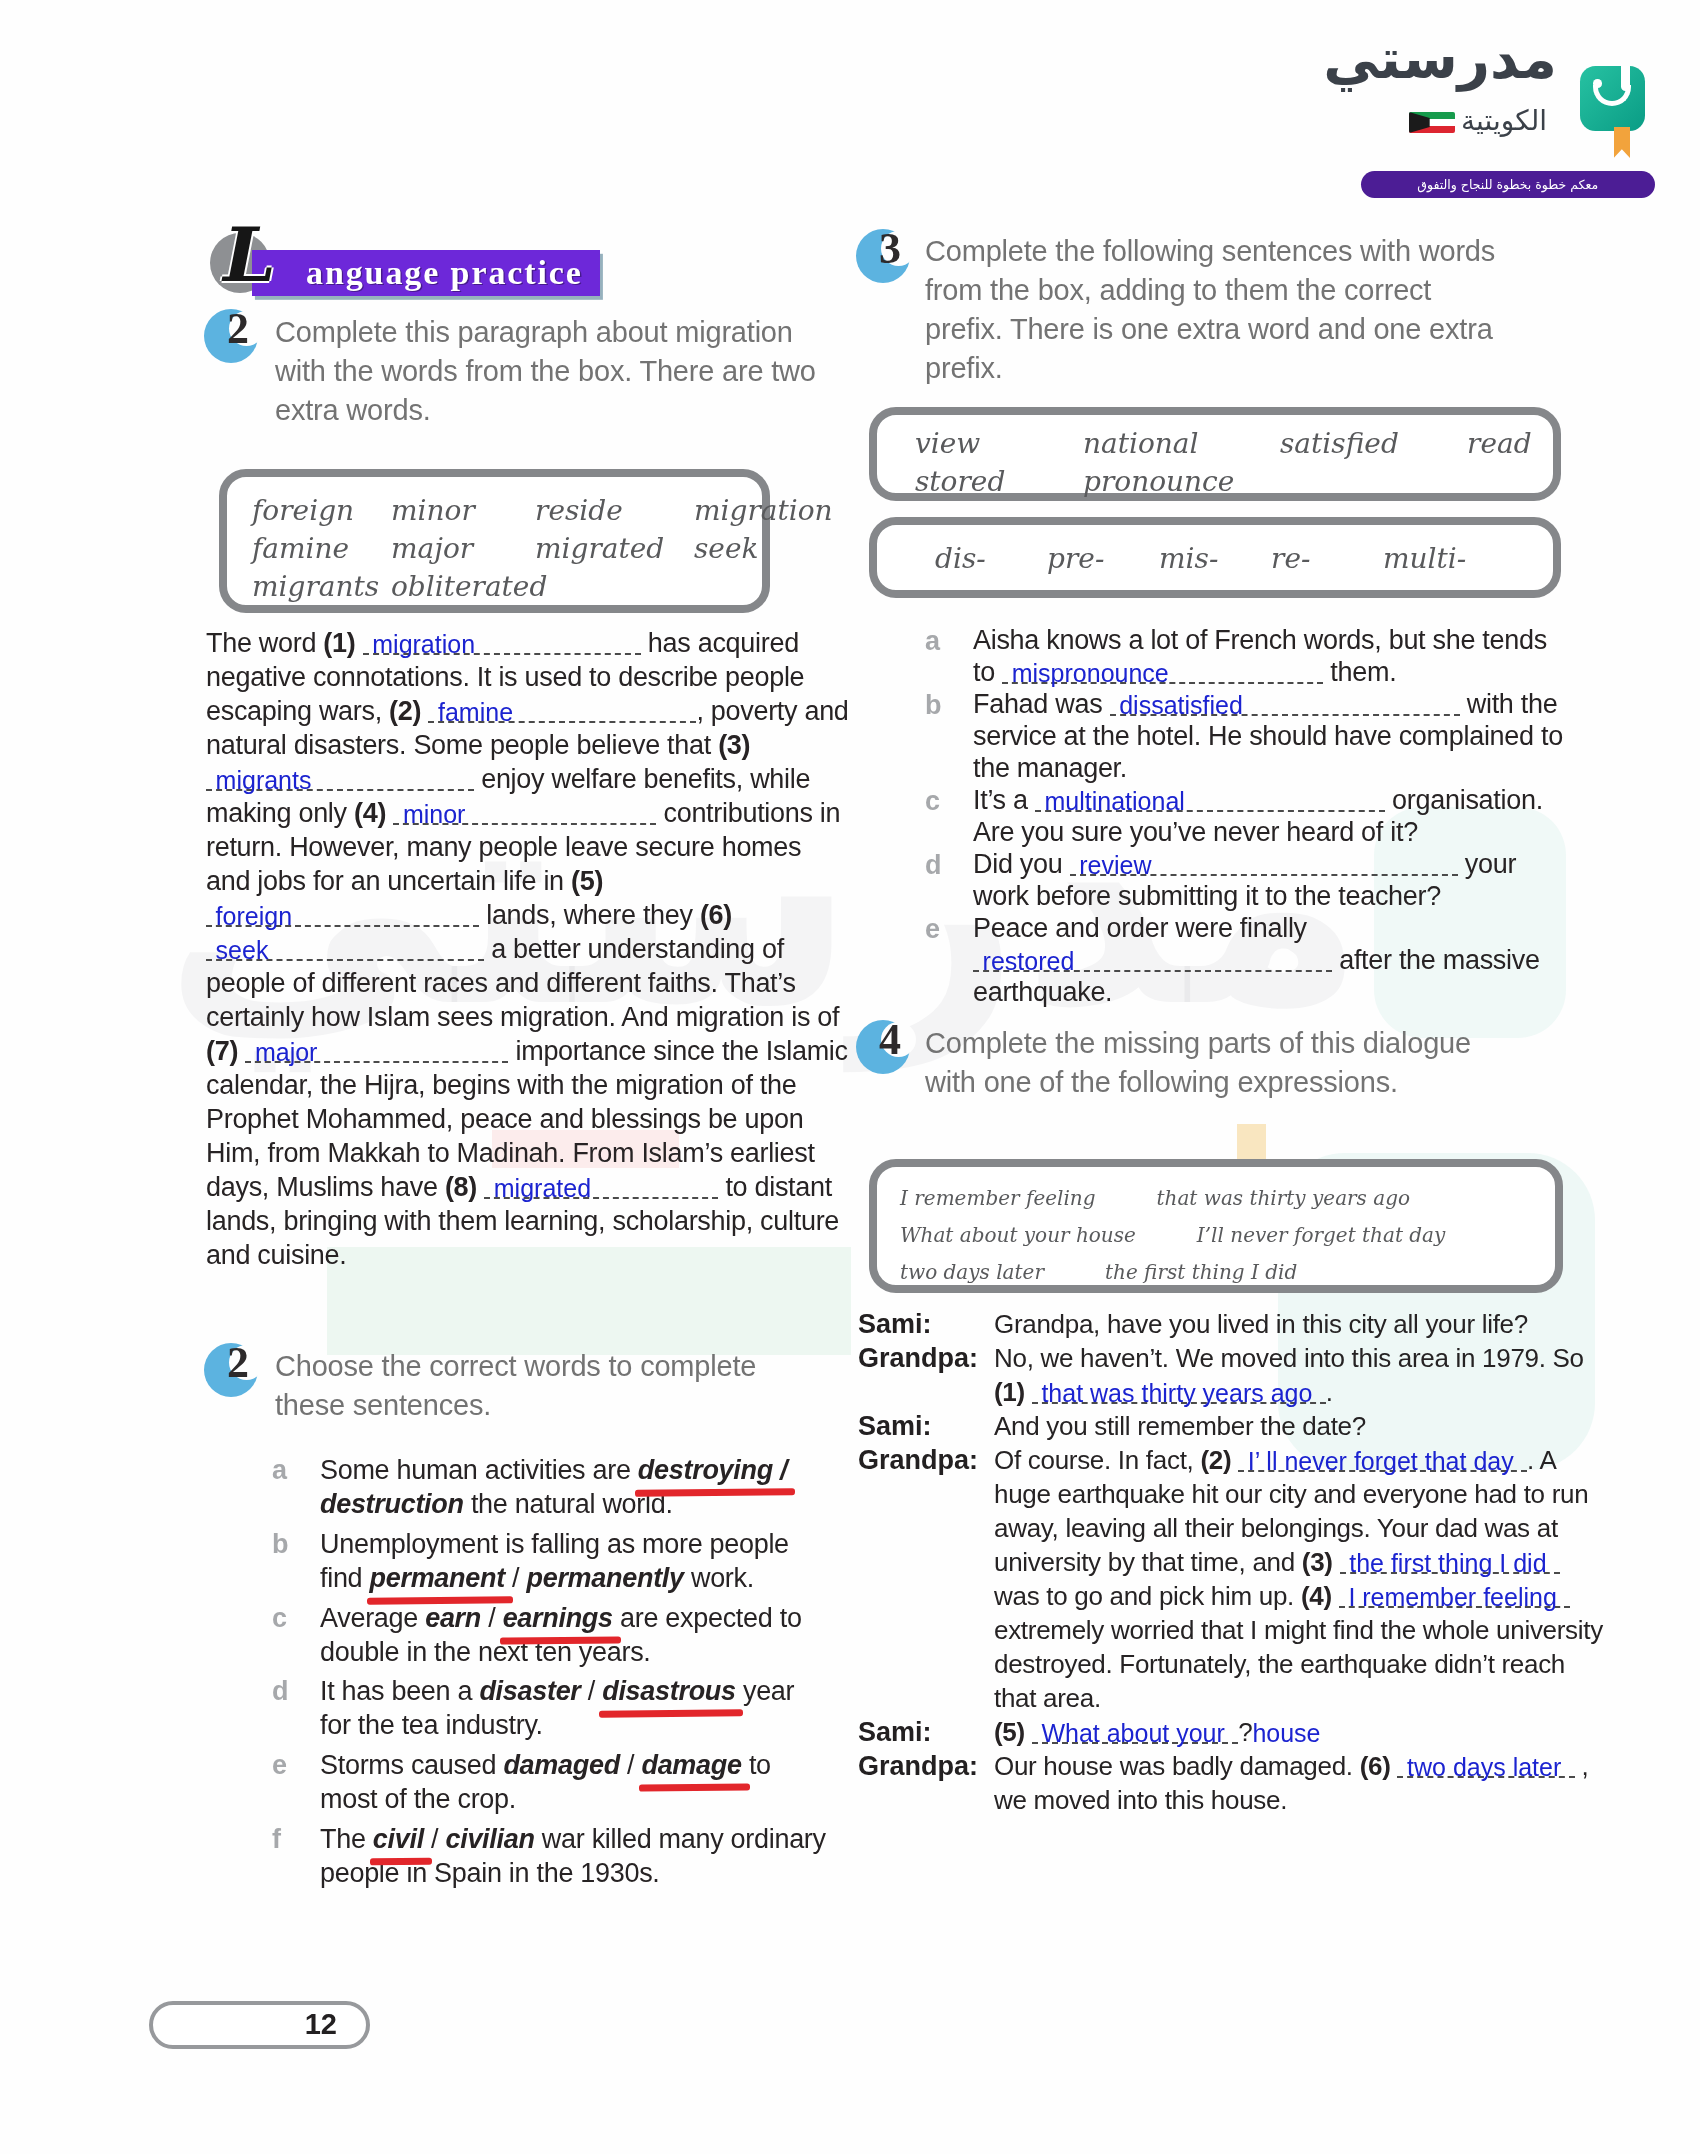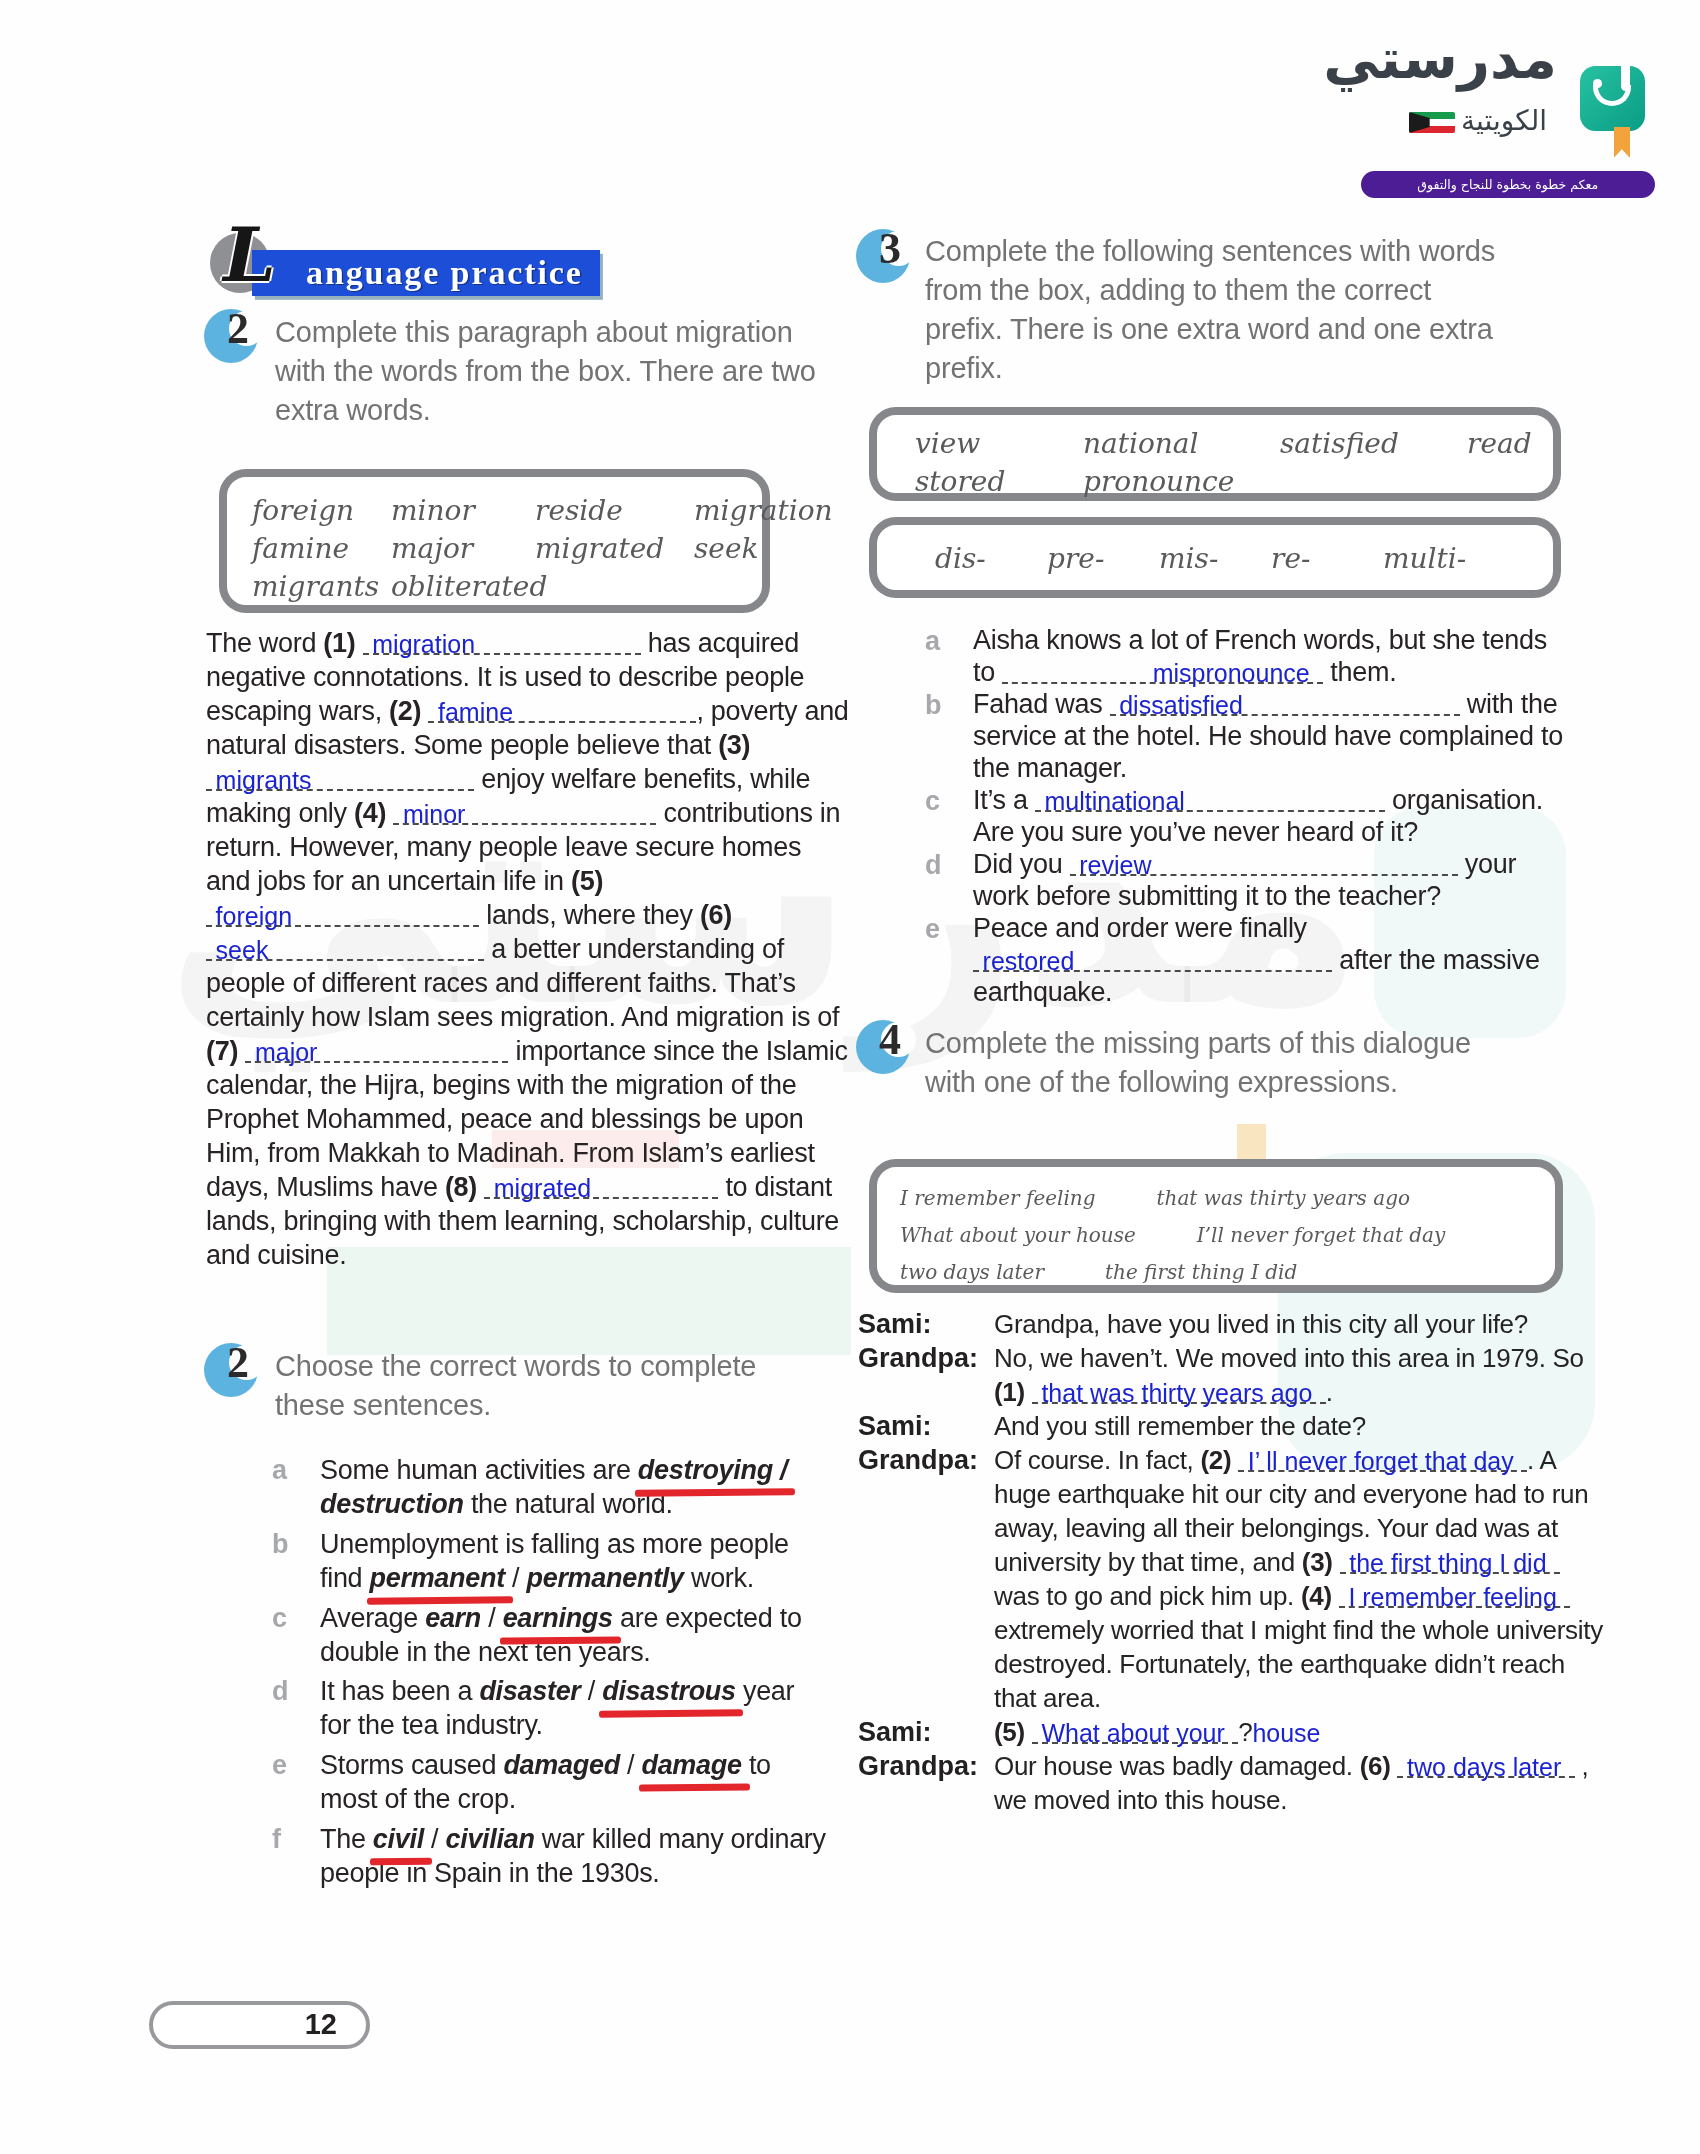--- a/index.html
+++ b/index.html
@@ -32,21 +32,21 @@
   .logo-icon .pen{position:absolute;right:15.4px;top:0px;width:8.6px;height:25px;border-radius:0 0 4.8px 4.8px;background:#fff;}
   .logo-icon .smile{position:absolute;left:12.5px;top:19px;width:38px;height:21px;border:5.8px solid #fff;border-top:none;
                     border-radius:0 0 42px 42px;box-sizing:border-box;}
   .logo-bm{position:absolute;right:42px;top:96px;width:16.3px;height:31px;background:#f2a33c;
            clip-path:polygon(0 0,100% 0,100% 100%,50% 72%,0 100%);}
   .logo-pill{position:absolute;right:17.3px;top:140px;width:294px;height:27px;border-radius:13.4px;background:#4c1d95;
              color:#fff;font-family:"DejaVu Sans",sans-serif;font-size:12.5px;line-height:27px;text-align:center;}
   
   .banner{position:absolute;left:206px;top:229px;width:403px;height:86px;}
   .banner .circle{position:absolute;left:3.8px;top:3.8px;width:60px;height:60px;border-radius:50%;background:#8e9093;}
-  .banner .bar{position:absolute;left:46px;top:21px;width:348px;height:46px;background:#1d4ed8;
+  .banner .bar{position:absolute;left:46px;top:21px;width:348px;height:46px;background:#6d28d9;
                box-shadow:2.9px 3.8px 0 rgba(25,85,110,0.45);}
   .banner .bar-text{display:block;color:#ffffff;font-family:"Liberation Serif",serif;font-weight:bold;
                     font-size:34px;letter-spacing:1.9px;line-height:46px;padding-left:54px;
                     text-shadow:1.4px 1.4px 0 rgba(0,0,0,0.35);}
   .banner .initial{position:absolute;left:17.3px;top:-11.5px;font-family:"DejaVu Serif",serif;font-style:italic;
                    font-weight:bold;font-size:75px;line-height:1;color:#161616;
                    text-shadow:-1.9px 0 0 #fff,1.9px 0 0 #fff,0 1.9px 0 #fff,0 -1.9px 0 #fff;}
   
   .cres{position:absolute;width:56px;height:56px;}
   .cres .moon{position:absolute;left:0;top:0;width:54px;height:54px;border-radius:50%;background:#5cb3e0;}
@@ -203,21 +203,21 @@
         <span>pre-</span>
         <span>mis-</span>
         <span>re-</span>
         <span>multi-</span>
       </div>
   </div>
 
   <div class="itemlist bodytext" id="prefix-items" style="left:925px;top:624px;width:642px;line-height:32px;">
       <div class="item" style="margin-bottom: 0px;">
         <span class="letter">a</span>
-        <span class="itext">Aisha knows a lot of French words, but she tends to <span class="blank" style="min-width: 298px; text-align: right;"><span class="ans">mispronounce</span></span> them.</span>
+        <span class="itext">Aisha knows a lot of French words, but she tends to <span class="blank" style="min-width: 298px;"><span class="ans">mispronounce</span></span> them.</span>
       </div>
       <div class="item" style="margin-bottom: 0px;">
         <span class="letter">b</span>
         <span class="itext">Fahad was <span class="blank" style="min-width: 327px;"><span class="ans">dissatisfied</span></span> with the service at the hotel. He should have complained to the manager.</span>
       </div>
       <div class="item" style="margin-bottom: 0px;">
         <span class="letter">c</span>
         <span class="itext">It’s a <span class="blank" style="min-width: 327px;"><span class="ans">multinational</span></span> organisation. Are you sure you’ve never heard of it?</span>
       </div>
       <div class="item" style="margin-bottom: 0px;">

